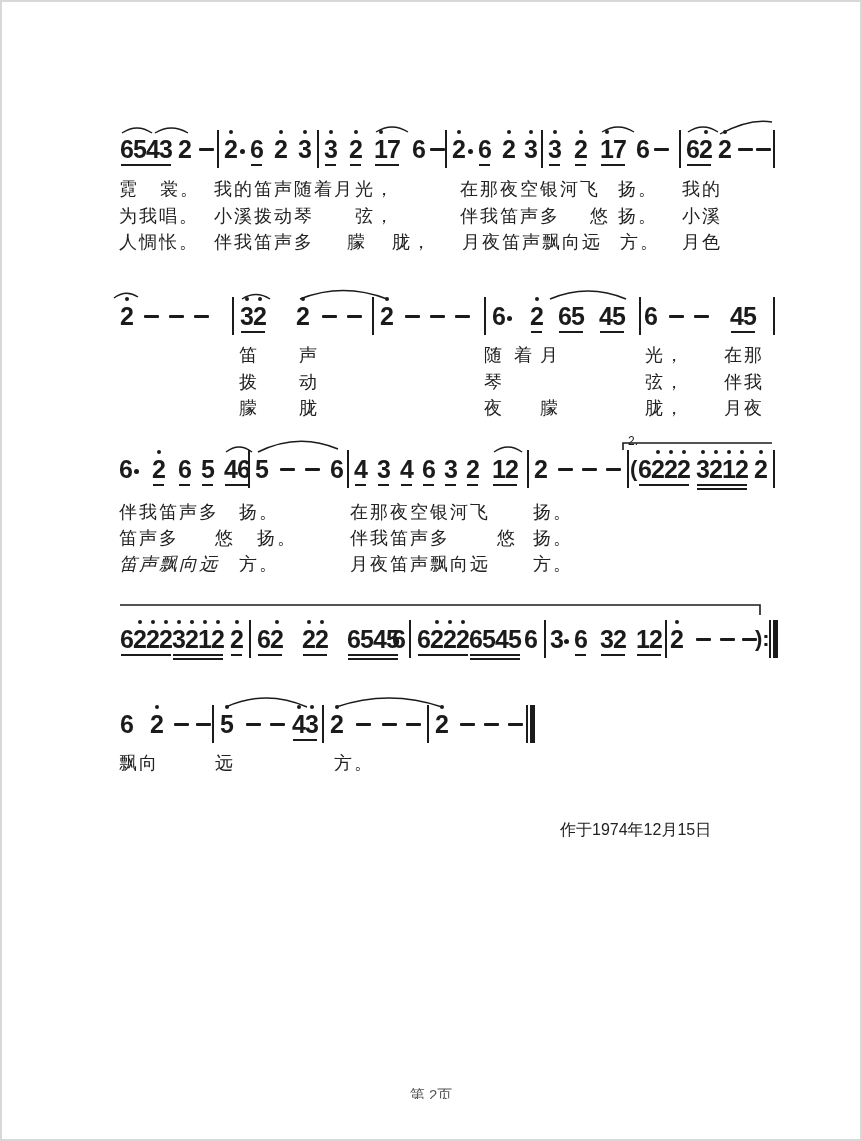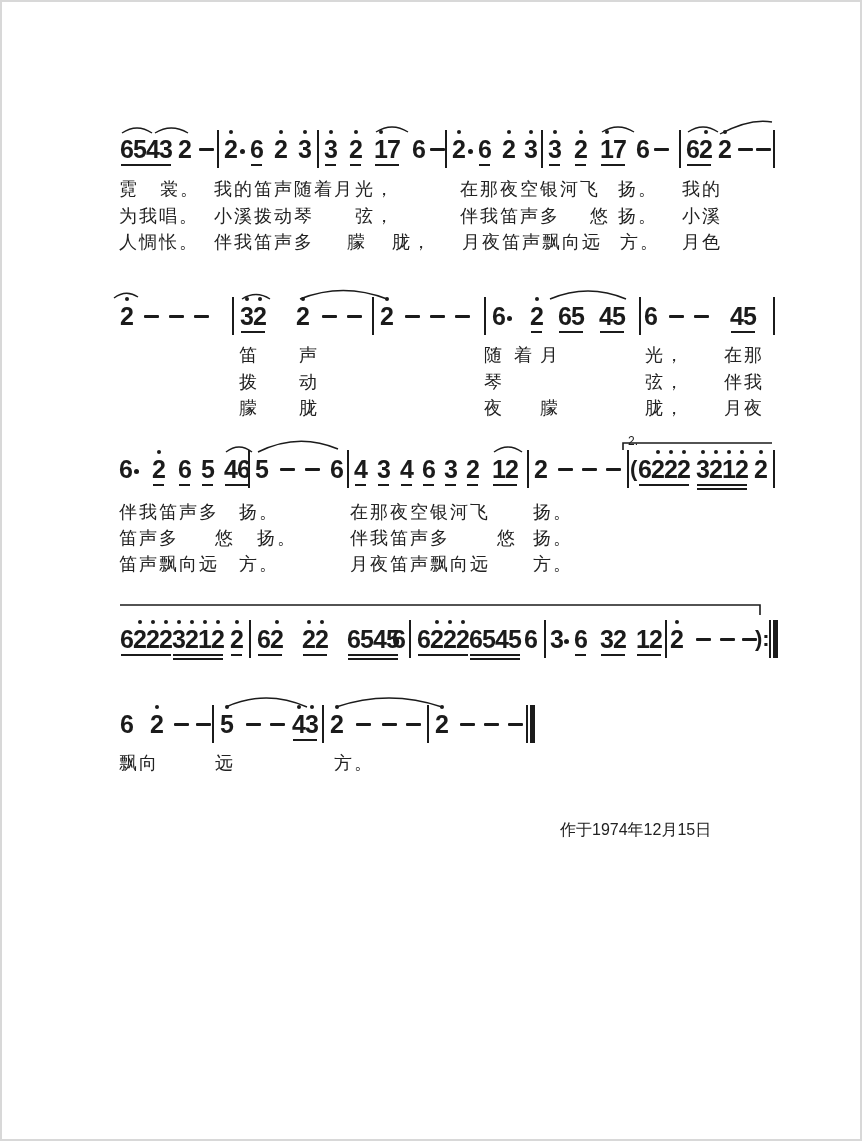--- a/index.html
+++ b/index.html
@@ -28,20 +28,23 @@
   .lyr{position:absolute;font-size:18px;letter-spacing:2px;line-height:21px;white-space:nowrap;color:#222;}
   .volta-label{position:absolute;font-size:12px;color:#1b1b1b;}
   .attribution{position:absolute;left:558px;top:818px;font-size:16px;color:#222;white-space:nowrap;}
   .footer-clip{position:absolute;left:0;top:1084px;width:100%;height:13px;overflow:hidden;text-align:center;font-size:15px;color:#555;}
 </style>
 </head>
 <body>
 
 <div id="page">
   <div class="attribution">作于1974年12月15日</div>
+  <div class="footer-clip">
+    <span>第 2页</span>
+  </div>
 <svg width="862" height="70" style="position: absolute; left: 0px; top: 112px; overflow: visible; pointer-events: none;">
       <path d="M 120 19 Q 135 9 150 19" fill="none" stroke="#1b1b1b" stroke-width="1.4"></path>
       <path d="M 153 19 Q 169 9 186 19" fill="none" stroke="#1b1b1b" stroke-width="1.4"></path>
       <path d="M 374 18 Q 390 8 406 18" fill="none" stroke="#1b1b1b" stroke-width="1.4"></path>
       <path d="M 600 18 Q 616 8 632 18" fill="none" stroke="#1b1b1b" stroke-width="1.4"></path>
       <path d="M 686 18 Q 701 8 716 18" fill="none" stroke="#1b1b1b" stroke-width="1.4"></path>
       <path d="M 718 20 Q 748 4 770 8" fill="none" stroke="#1b1b1b" stroke-width="1.4"></path>
     </svg>
     <div class="tok u1" style="left: 118px; top: 134px;">
       <span class="ch">6</span>
@@ -301,21 +304,21 @@
     <div class="lyr" style="left: 117px; top: 500px;">伴我笛声多</div>
     <div class="lyr" style="left: 237px; top: 500px;">扬。</div>
     <div class="lyr" style="left: 348px; top: 500px;">在那夜空银河飞</div>
     <div class="lyr" style="left: 531px; top: 500px;">扬。</div>
     <div class="lyr" style="left: 117px; top: 526px;">笛声多</div>
     <div class="lyr" style="left: 213px; top: 526px;">悠</div>
     <div class="lyr" style="left: 255px; top: 526px;">扬。</div>
     <div class="lyr" style="left: 348px; top: 526px;">伴我笛声多</div>
     <div class="lyr" style="left: 495px; top: 526px;">悠</div>
     <div class="lyr" style="left: 531px; top: 526px;">扬。</div>
-    <div class="lyr" style="left: 117px; top: 552px;">笛声飘向远</div>
+    <div class="lyr" style="left: 117px; top: 552px; font-style: italic;">笛声飘向远</div>
     <div class="lyr" style="left: 237px; top: 552px;">方。</div>
     <div class="lyr" style="left: 348px; top: 552px;">月夜笛声飘向远</div>
     <div class="lyr" style="left: 531px; top: 552px;">方。</div>
     <svg width="862" height="70" style="position: absolute; left: 0px; top: 596px; overflow: visible; pointer-events: none;">
       <path d="M 118 7 L 758 7 L 758 17" fill="none" stroke="#1b1b1b" stroke-width="1.6"></path>
     </svg>
     <div class="tok u1" style="left: 118px; top: 624px;">
       <span class="ch">6</span>
       <span class="ch hi">2</span>
       <span class="ch hi">2</span>

